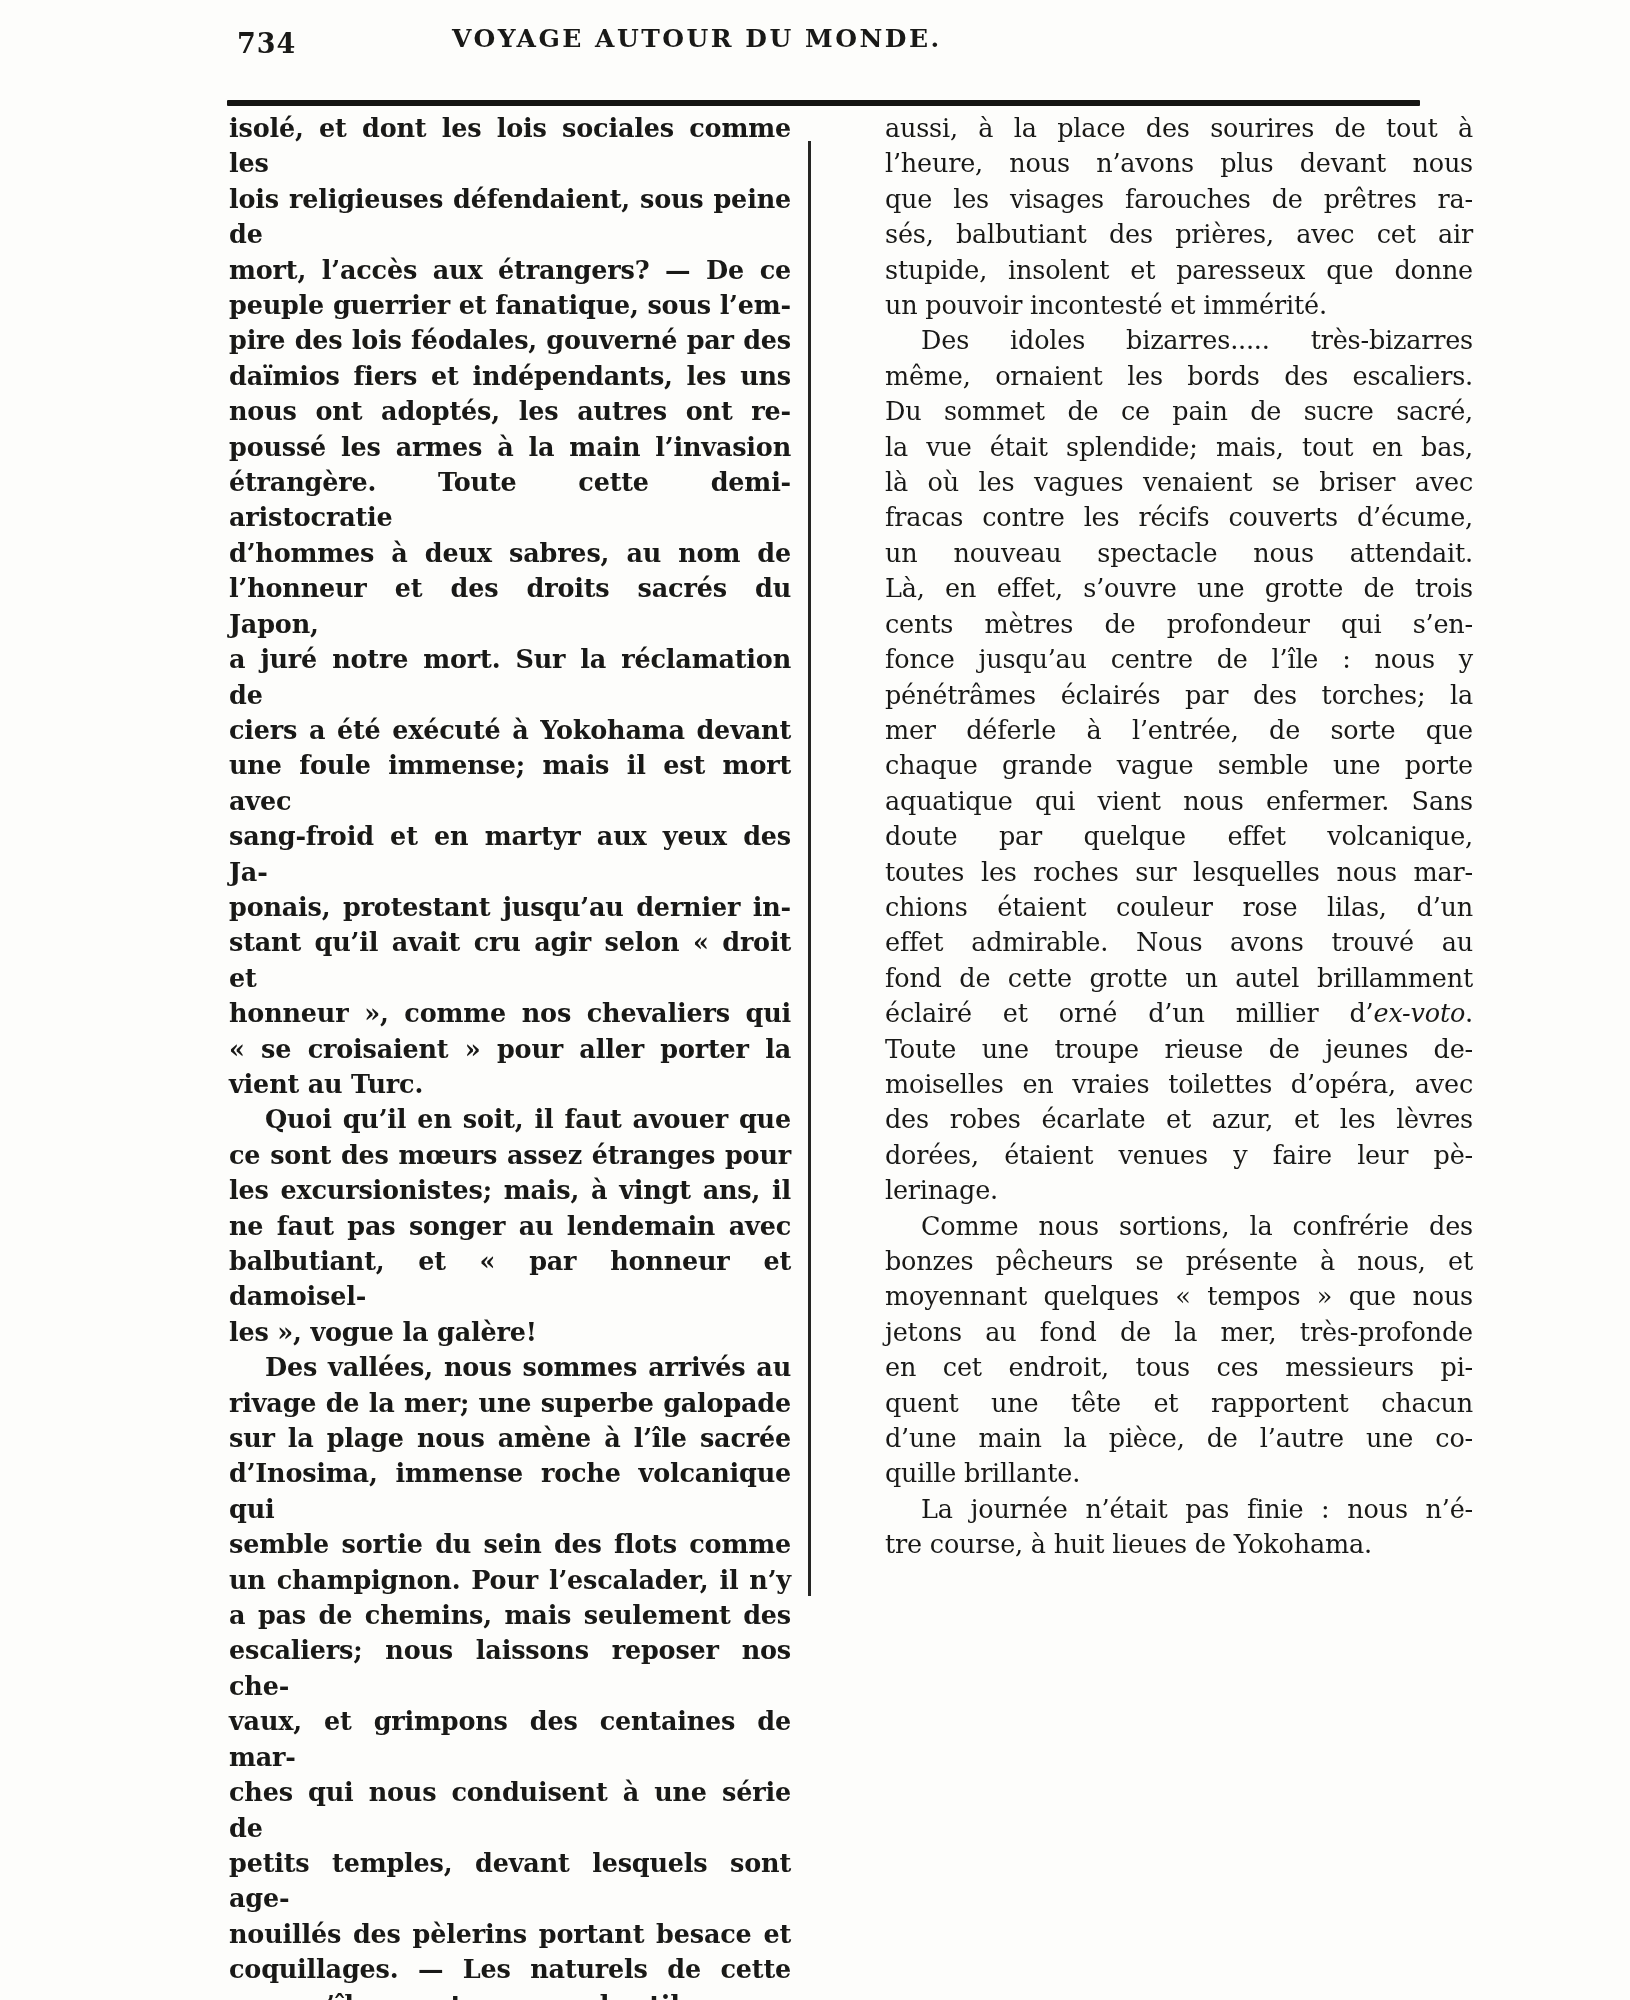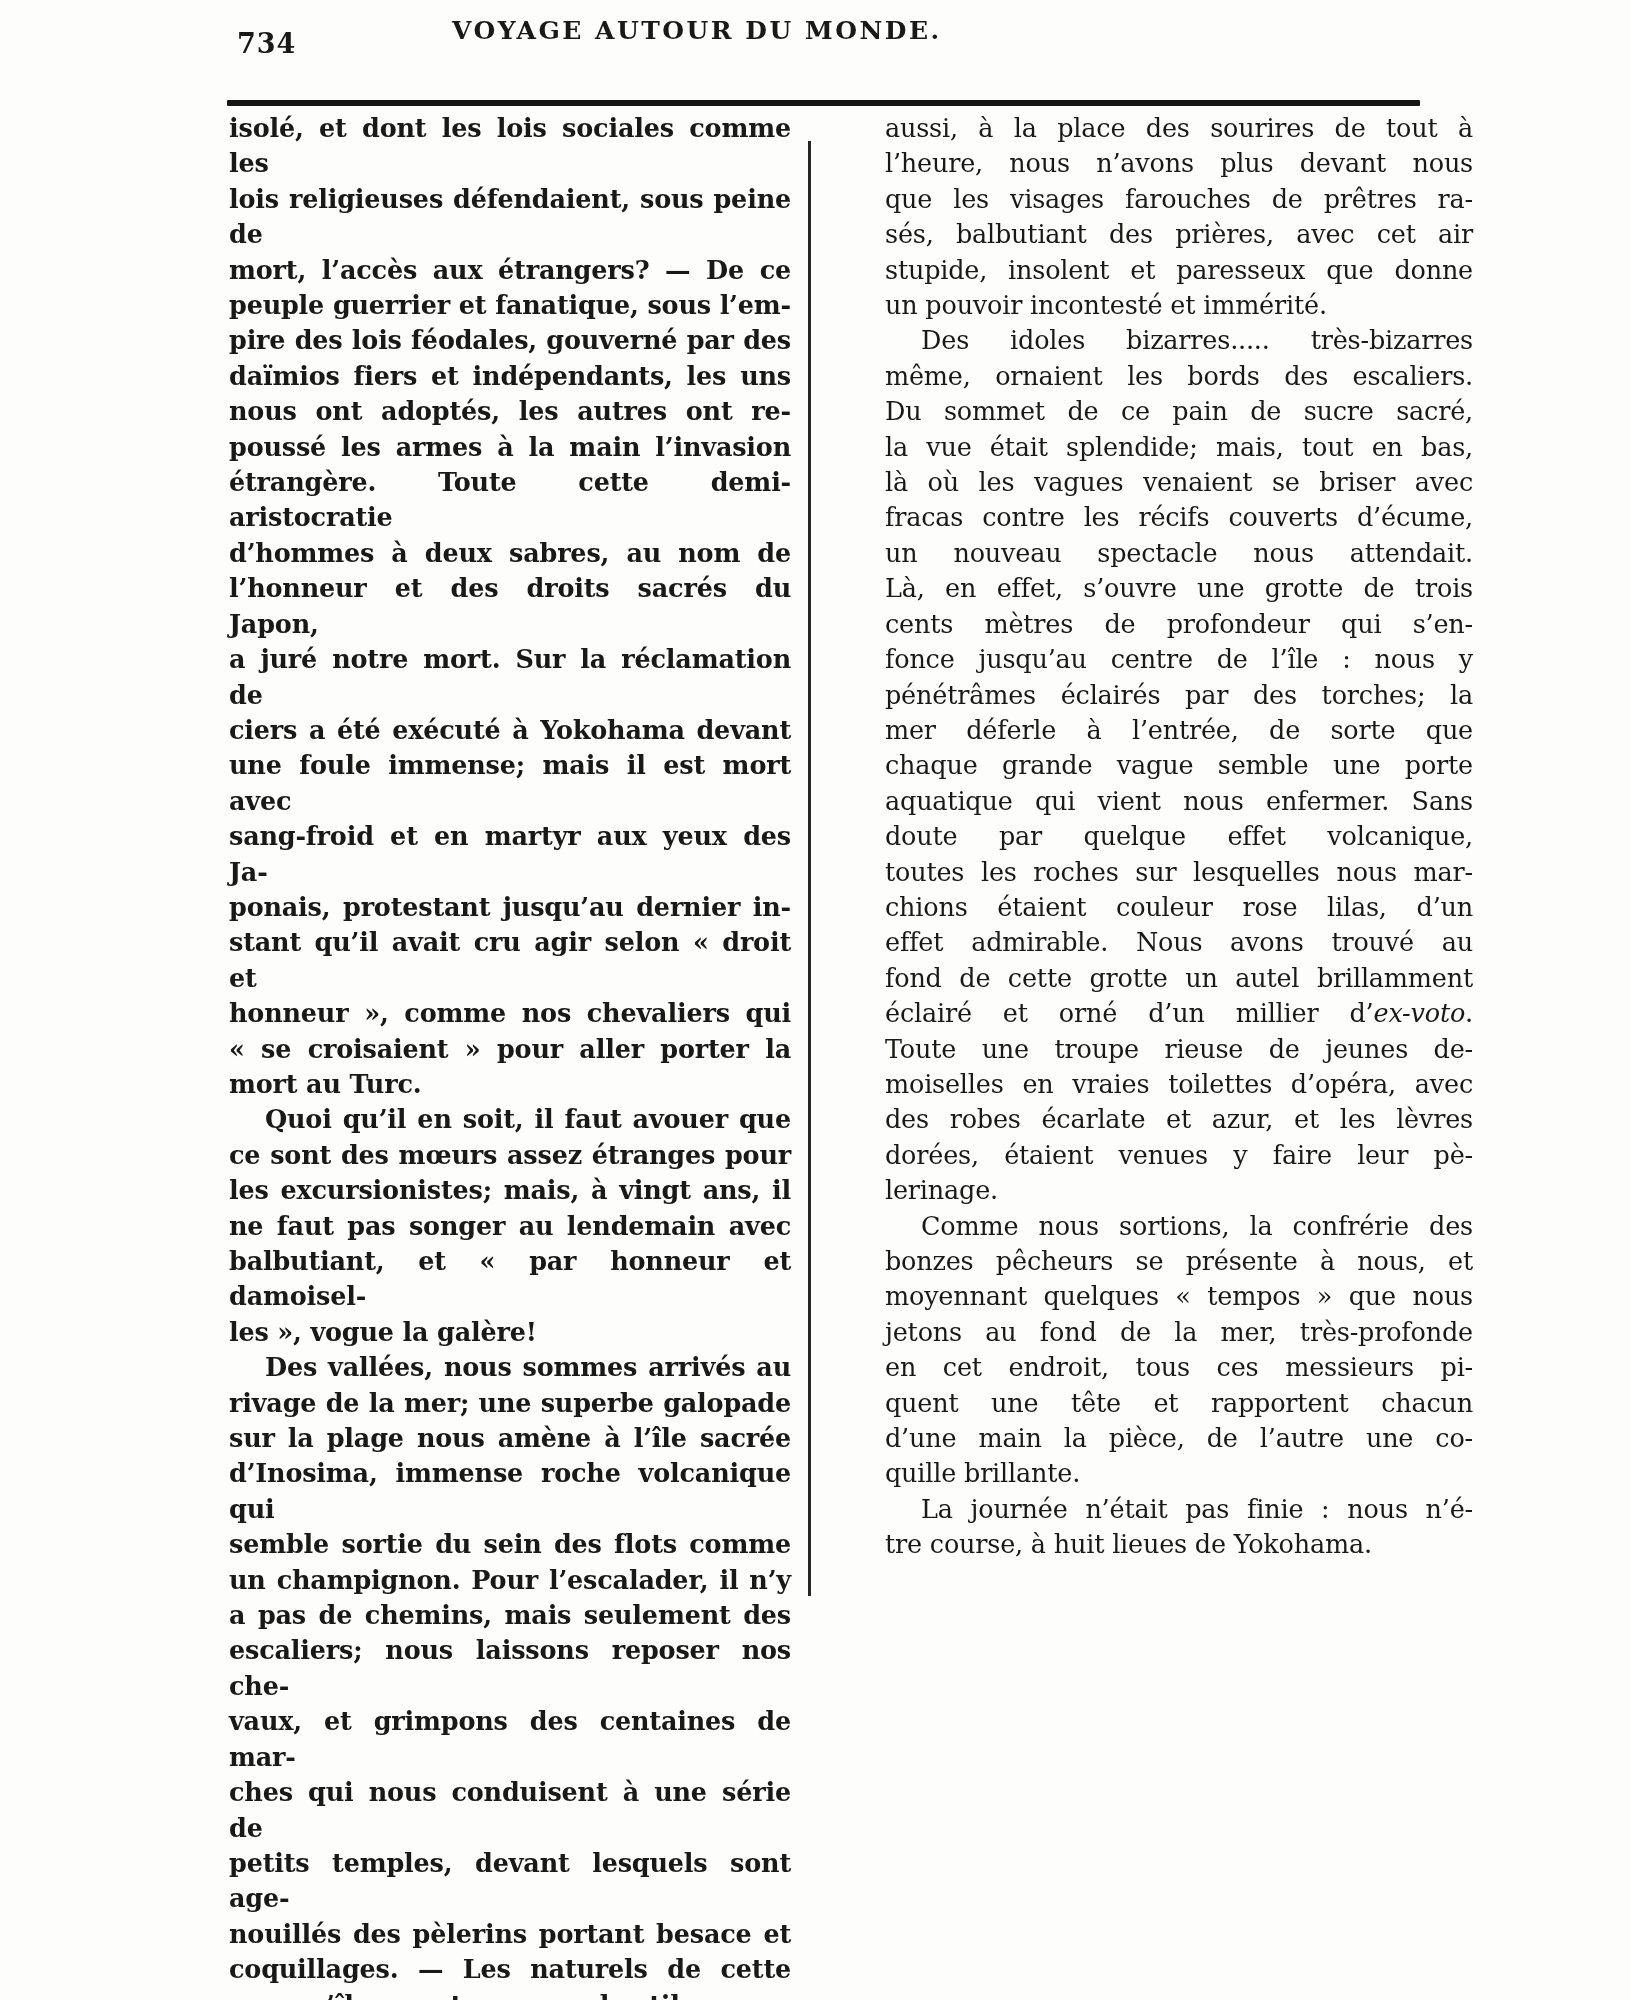--- a/index.html
+++ b/index.html
@@ -9,21 +9,21 @@
     font-family:"DejaVu Serif","Liberation Serif",serif;
     color:#191917;
     position:relative;
     overflow:hidden;
   }
   .page-number{
     position:absolute;left:237px;top:28px;
     font-size:27px;font-weight:bold;letter-spacing:1px;
   }
   .header-title{
-    position:absolute;left:452px;top:16px;
+    position:absolute;left:452px;top:24px;
     font-size:25px;font-weight:bold;letter-spacing:2.5px;
     white-space:nowrap;
   }
   .header-rule{
     position:absolute;left:227px;top:100px;
     width:1193px;height:6px;background:#151513;
     border-radius:1px;
   }
   .col-divider{
     position:absolute;left:808px;top:141px;
@@ -69,21 +69,21 @@
       <div class="line">d’hommes à deux sabres, au nom de</div>
       <div class="line">l’honneur et des droits sacrés du Japon,</div>
       <div class="line">a juré notre mort. Sur la réclamation de</div>
       <div class="line">ciers a été exécuté à Yokohama devant</div>
       <div class="line">une foule immense; mais il est mort avec</div>
       <div class="line">sang-froid et en martyr aux yeux des Ja-</div>
       <div class="line">ponais, protestant jusqu’au dernier in-</div>
       <div class="line">stant qu’il avait cru agir selon « droit et</div>
       <div class="line">honneur », comme nos chevaliers qui</div>
       <div class="line">« se croisaient » pour aller porter la</div>
-      <div class="line last">mort au Turc.</div>
+      <div class="line last">vient au Turc.</div>
     </div>
     <div class="paragraph">
       <div class="line indent">Quoi qu’il en soit, il faut avouer que</div>
       <div class="line">ce sont des mœurs assez étranges pour</div>
       <div class="line">les excursionistes; mais, à vingt ans, il</div>
       <div class="line">ne faut pas songer au lendemain avec</div>
       <div class="line">balbutiant, et « par honneur et damoisel-</div>
       <div class="line last">les », vogue la galère!</div>
     </div>
     <div class="paragraph">

